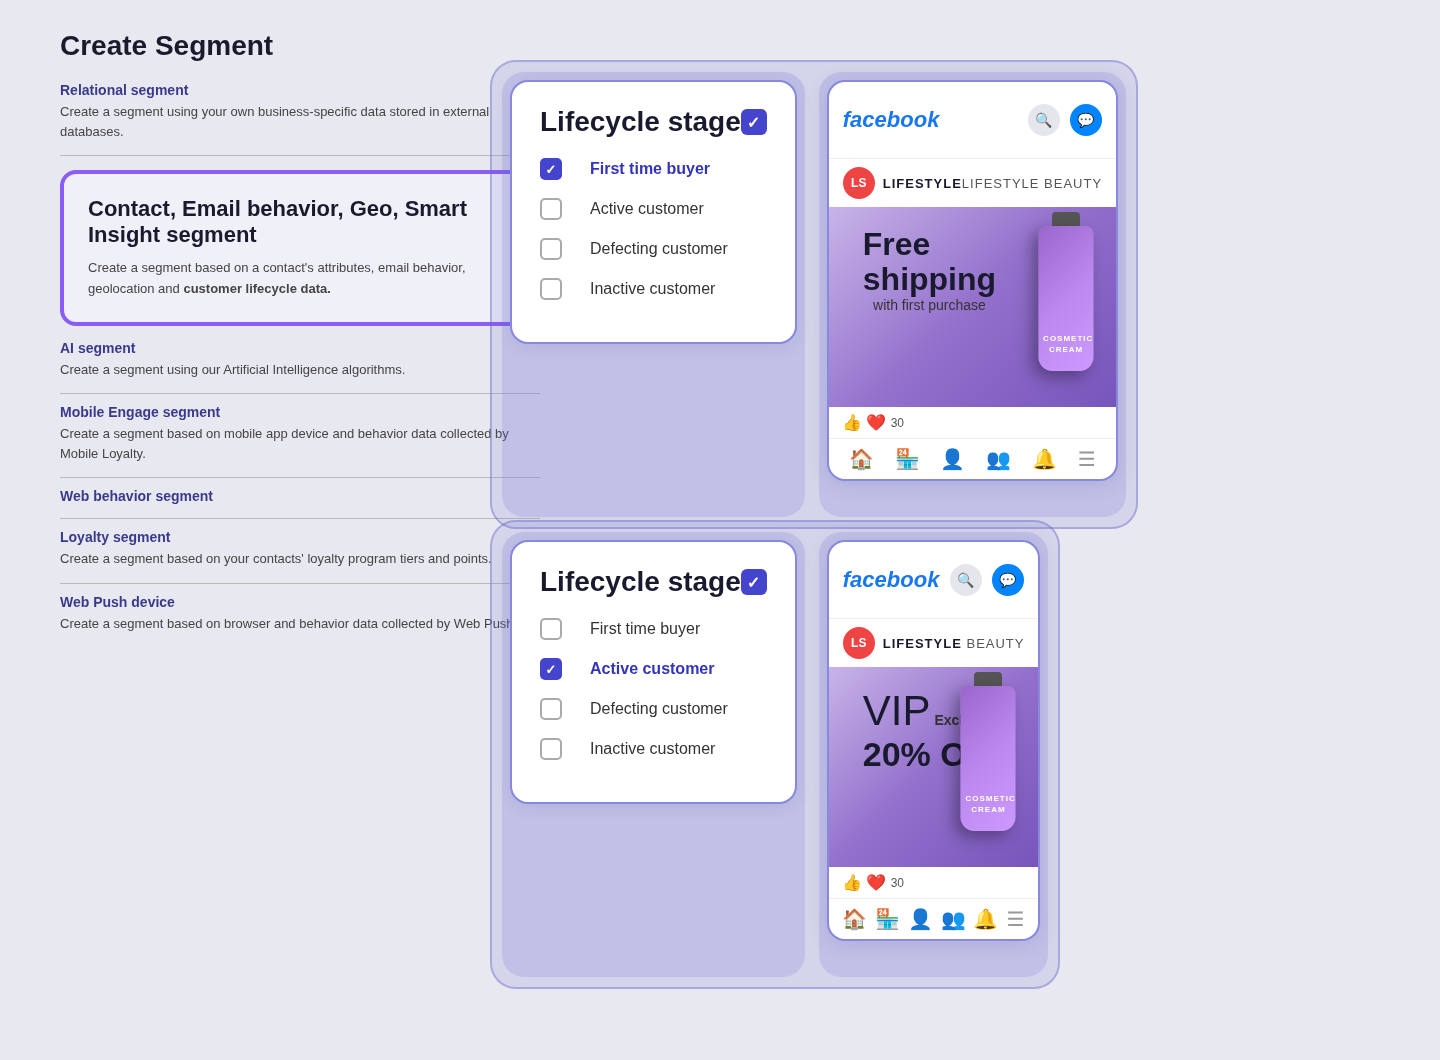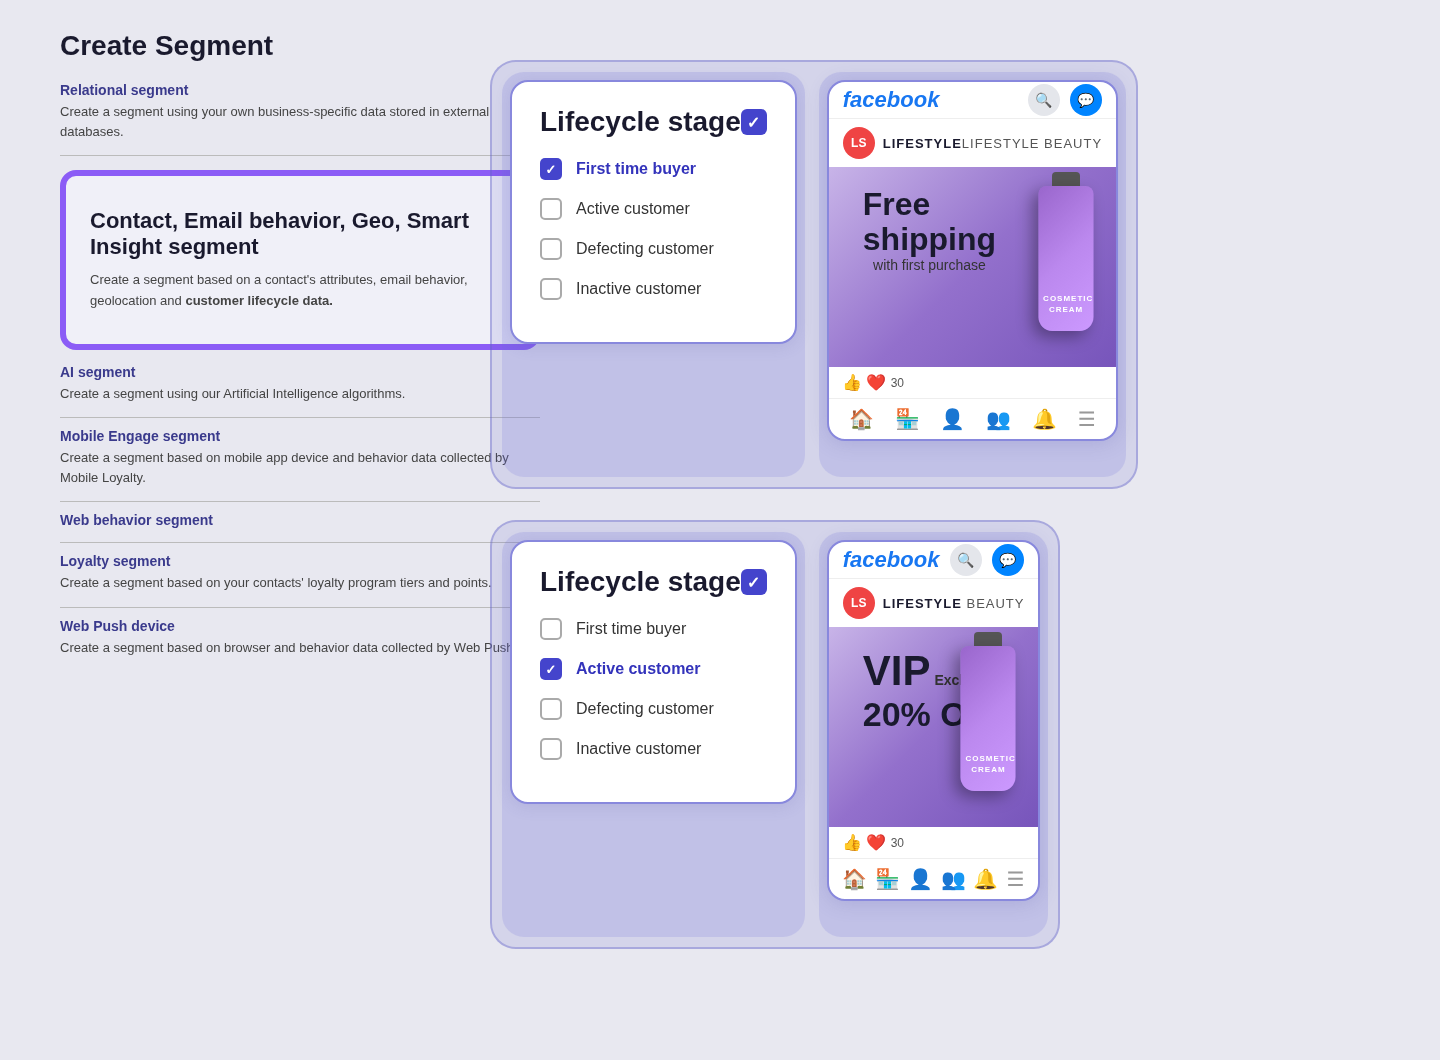--- a/index.html
+++ b/index.html
@@ -54,23 +54,23 @@
 
     .divider {
       border: none;
       border-top: 1px solid #bbb;
       margin: 10px 0;
     }
 
     
     .highlight-card {
       background: #f0f0f8;
-      border: 6px solid #8b5cf6;
+      border: 4px solid #8b5cf6;
       border-radius: 16px;
-      padding: 32px 24px;
+      padding: 22px 24px;
       margin: 14px 0;
     }
 
     .highlight-card .card-title {
       font-size: 22px;
       font-weight: 700;
       color: #1a1a2e;
       margin-bottom: 10px;
     }
 
@@ -116,21 +116,21 @@
     .checkbox-checked::after {
       content: '✓';
       color: white;
       font-size: 16px;
       font-weight: 700;
     }
 
     .lifecycle-option {
       display: flex;
       align-items: center;
-      gap: 14px;
+      gap: 28px;
       margin-bottom: 18px;
       font-size: 16px;
       color: #333;
     }
 
     .lifecycle-option.selected {
       color: #3333bb;
       font-weight: 700;
     }
 
@@ -166,21 +166,21 @@
       overflow: hidden;
       box-shadow: 0 2px 20px rgba(80,80,160,0.2);
       margin-bottom: 28px;
       border: 2px solid #8888dd;
     }
 
     .fb-header {
       display: flex;
       align-items: center;
       justify-content: space-between;
-      padding: 2px 14px;
+      padding: 22px 14px;
       border-bottom: 1px solid #eee;
     }
 
     .fb-logo {
       font-size: 22px;
       font-weight: 700;
       color: #1877f2;
       font-style: italic;
     }
 
@@ -495,21 +495,21 @@
             </div>
 
             <div class="fb-brand">
               <div class="brand-logo">LS</div>
               <div class="brand-name">LIFESTYLE<span> BEAUTY</span></div>
             </div>
 
             <div class="ad-image">
               <div class="ad-text">
                 <div style="display:flex; align-items:baseline; gap:4px;">
-                  <span class="ad-text-vip-main" style="font-size:42px; font-weight:700; color:#1a1a2e;">VIP</span>
+                  <span class="ad-text-vip-main" style="font-size:42px; font-weight:400; color:#1a1a2e;">VIP</span>
                   <span style="font-size:14px; font-weight:700; color:#333;">Exclusive!</span>
                 </div>
                 <div class="ad-text-vip-off" style="font-size:34px; font-weight:900; color:#1a1a2e;">20% Off</div>
               </div>
 
               <div style="position:absolute; right:10px; top:0; bottom:0; display:flex; align-items:center;">
                 <div style="position:relative; width:80px; height:190px;">
                   <div style="width:28px; height:16px; background:#555; border-radius:4px 4px 0 0; position:absolute; left:50%; transform:translateX(-50%); top:0;"></div>
                   <div style="width:55px; height:145px; background:linear-gradient(135deg, #9966cc, #bb88ee, #cc99ff); border-radius:8px 8px 14px 14px; position:absolute; left:50%; transform:translateX(-50%); top:14px; box-shadow:-6px 6px 16px rgba(0,0,0,0.35);">
                     <div style="position:absolute; bottom:16px; left:50%; transform:translateX(-50%); text-align:center; color:white; font-size:8px; font-weight:900; letter-spacing:1px; line-height:1.3; width:46px;">

